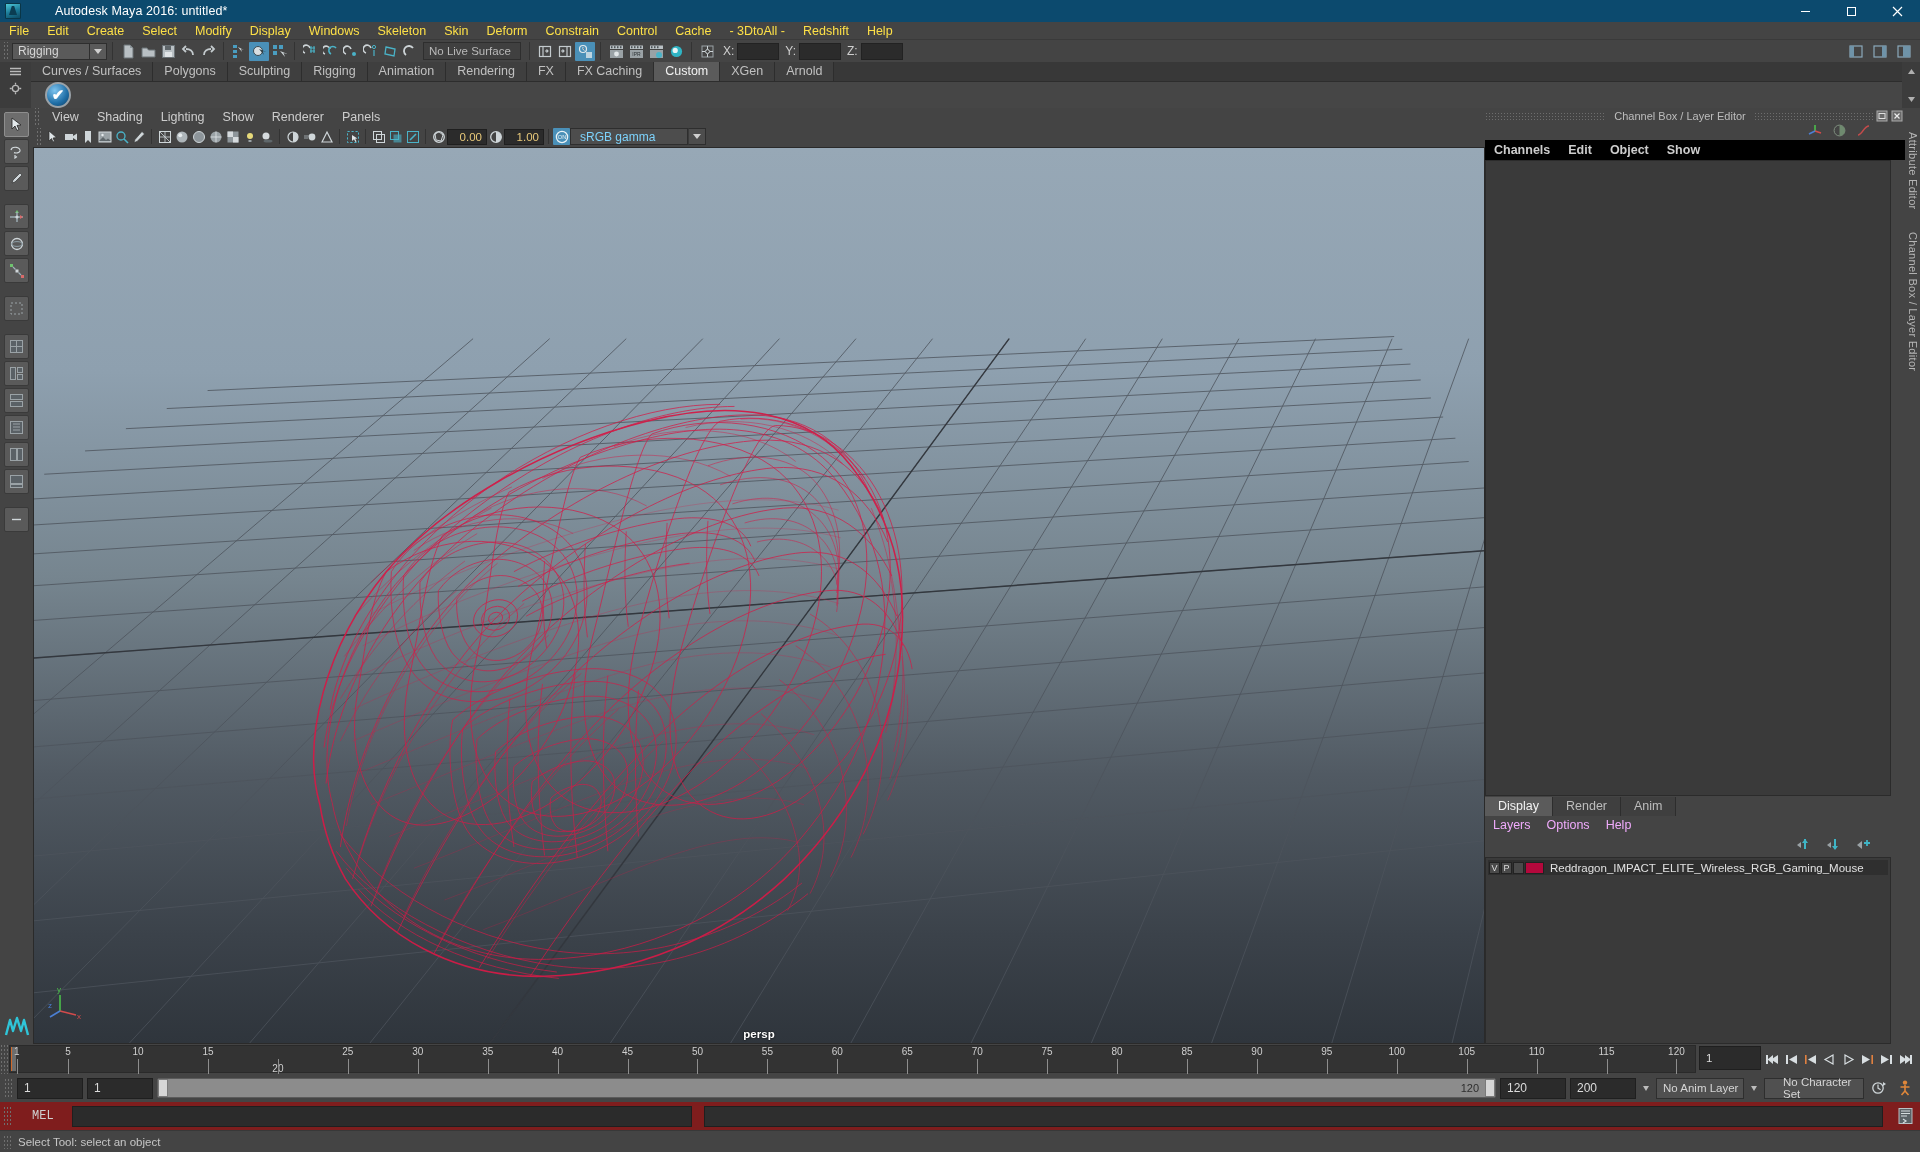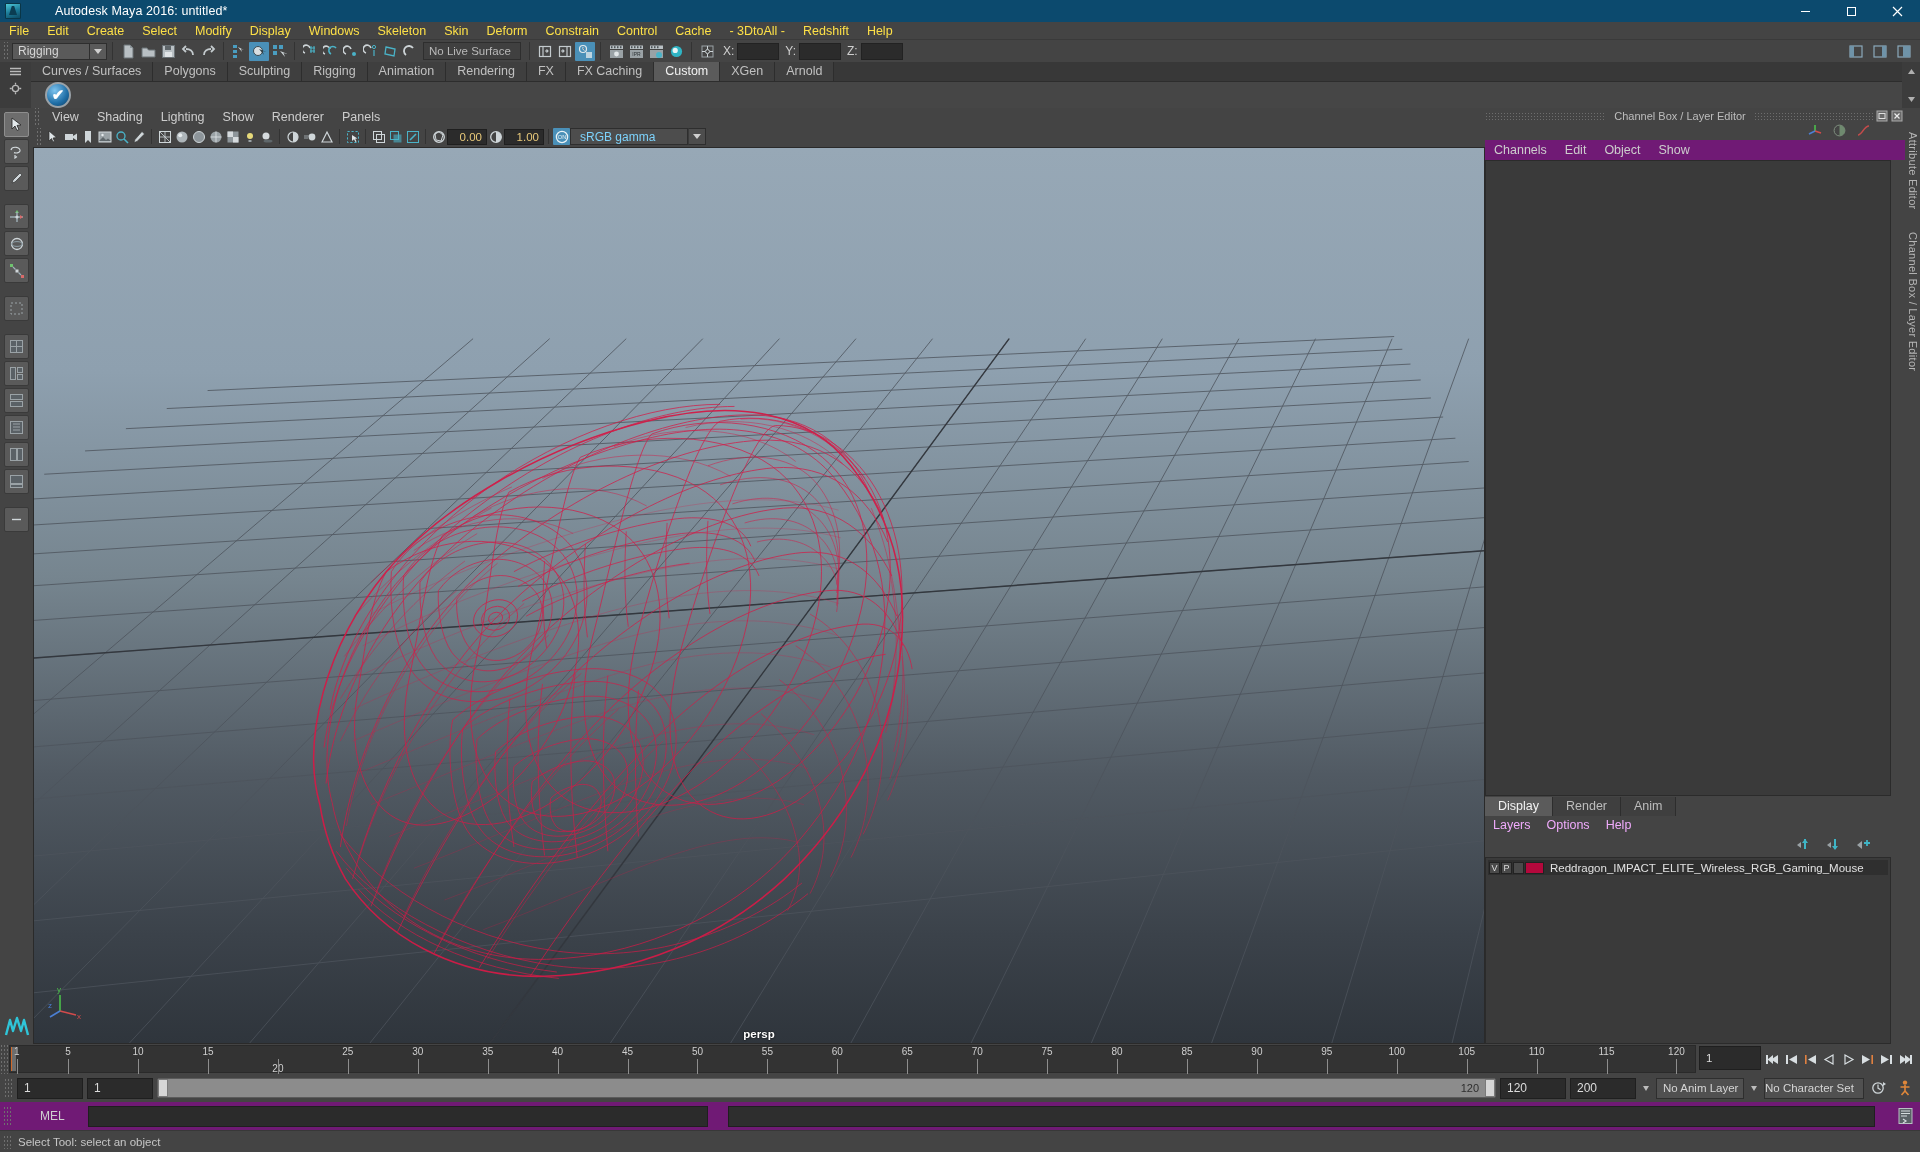--- a/index.html
+++ b/index.html
@@ -173,21 +173,21 @@
     flex:0 0 16px; position:relative;
   }
   .dots{
     flex:1; height:8px;
     background-image:radial-gradient(#6d6d6d .9px, transparent 1px);
     background-size:3px 3px; background-position:0 3px;
   }
   .dock-title span.t{ padding:0 8px; white-space:nowrap; }
   .dock-btn{ width:13px;height:13px;display:flex;align-items:center;justify-content:center;margin-right:2px; }
   .cb-menubar{
-    height:20px;display:flex;align-items:center;background:#701a75;flex:0 0 20px;
+    height:20px;display:flex;align-items:center;background:#000000;flex:0 0 20px;font-weight:bold;
   }
   .cb-menubar .cm{ padding:0 9px;font-size:12.5px;color:#cdcdcd;height:20px;line-height:20px; }
   .cb-icons{ height:16px; display:flex; align-items:center; justify-content:flex-end; padding-right:34px; gap:9px; flex:0 0 16px; }
   .channelbox{ flex:1; background:#3a3a3a; border:1px solid #2b2b2b; margin:0 14px 0 0; min-height:0; }
 
   .layer-area{ flex:0 0 248px; display:flex; flex-direction:column; margin-right:14px; }
   .layer-tabs{ height:20px; display:flex; align-items:flex-end; flex:0 0 20px; }
   .ltab{
     height:19px;line-height:19px;padding:0 13px;font-size:12.5px;color:#bdbdbd;
     background:#3f3f3f;border-right:1px solid #2d2d2d;
@@ -244,26 +244,26 @@
     position:relative; min-width:0; display:flex; align-items:center; justify-content:space-between;
   }
   .rangebar .hl{ width:10px;height:18px;background:#d6d6d6;border:1px solid #7a7a7a; }
   .rangebar .rl{ font-size:11px;color:#2e2e2e; position:absolute; right:16px; }
   .anim-combo{
     width:88px;height:21px;background:#505050;border:1px solid #2e2e2e;
     display:flex;align-items:center;padding-left:6px;font-size:11.5px;color:#d5d5d5;flex:0 0 88px;
   }
   .char-combo{
     width:100px;height:21px;background:#505050;border:1px solid #2e2e2e;
-    display:flex;align-items:center;padding-left:0;font-size:11.5px;color:#d5d5d5;flex:0 0 100px;
+    display:flex;align-items:center;padding-left:18px;font-size:11.5px;color:#d5d5d5;flex:0 0 100px;
   }
   .tri-sm{ width:0;height:0;border-left:3px solid transparent;border-right:3px solid transparent;border-top:5px solid #bbb; margin:0 3px; }
 
   
-  .cmdline{ flex:0 0 28px; display:flex; align-items:center; background:#701a75; gap:20px; padding:0 3px; }
+  .cmdline{ flex:0 0 28px; display:flex; align-items:center; background:#7f1d1d; gap:12px; padding:0 3px;font-family:Liberation Mono, monospace; }
   .mel-lbl{ width:36px; font-size:12px; color:#cfcfcf; padding-left:8px; flex:0 0 36px; }
   .cmd-in{ width:620px; height:21px; background:#2b2b2b; border:1px solid #1f1f1f; flex:0 0 620px; }
   .cmd-out{ flex:1; height:21px; background:#2e2e2e; border:1px solid #1f1f1f; min-width:0; }
   .cmd-ico{ width:22px;height:22px;display:flex;align-items:center;justify-content:center;flex:0 0 22px; }
 
   
   .helpline{
     flex:0 0 22px; display:flex; align-items:center; background:#444;
     border-top:1px solid #383838; font-size:11.5px; color:#c6c6c6;
   }

